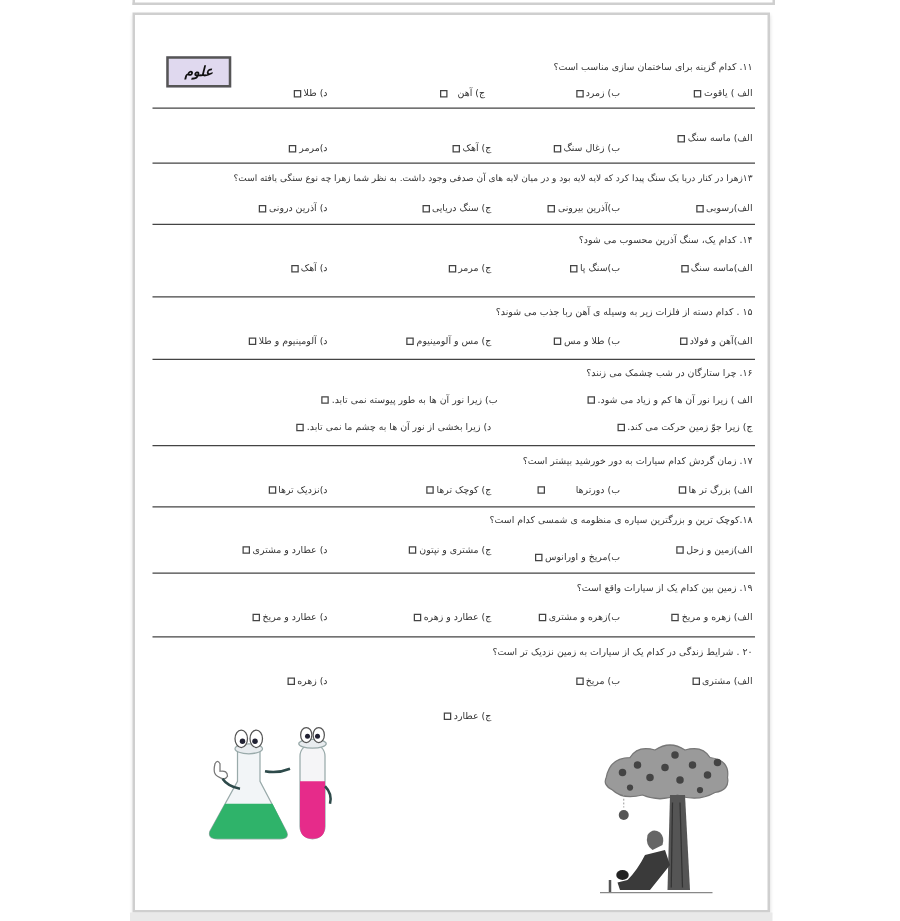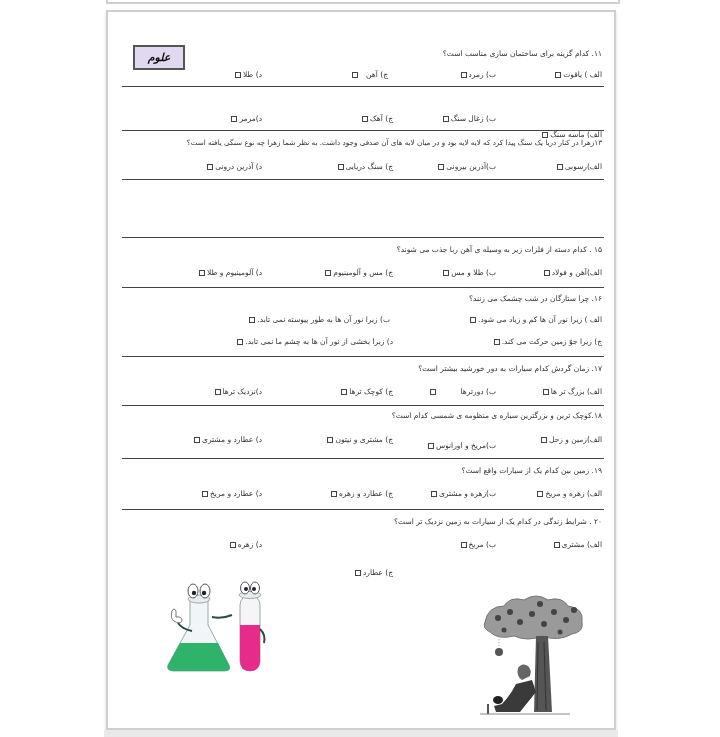--- a/index.html
+++ b/index.html
@@ -66,21 +66,21 @@
         <span class="cb"></span>
       </div>
     <div class="opt" style="right:346px;top:24px;">
         <span>د) طلا</span>
         <span class="cb"></span>
       </div>
   </div>
   <div class="rule" style="top:74px;"></div>
 
   <div class="q" style="top:78px;height:40px;">
-    <div class="opt" style="right:6px;top:40px;padding-left:20px;">
+    <div class="opt" style="right:6px;top:16px;padding-left:20px;">
         <span>الف) ماسه سنگ</span>
         <span class="cb"></span>
       </div>
     <div class="opt" style="right:112px;top:24px;">
         <span>ب) زغال سنگ</span>
         <span class="cb"></span>
       </div>
     <div class="opt" style="right:215px;top:24px;">
         <span>ج) آهک</span>
         <span class="cb"></span>
@@ -106,20 +106,39 @@
         <span>ج) سنگ دریایی</span>
         <span class="cb"></span>
       </div>
     <div class="opt" style="right:346px;top:28px;">
         <span>د) آذرین درونی</span>
         <span class="cb"></span>
       </div>
   </div>
   <div class="rule" style="top:167px;"></div>
 
+  <div class="q" style="top:172px;height:52px;">
+    <div class="q-text" style="top:3px;">۱۴. کدام یک، سنگ آذرین محسوب می شود؟</div>
+    <div class="opt" style="right:6px;top:26px;">
+        <span>الف)ماسه سنگ</span>
+        <span class="cb"></span>
+      </div>
+    <div class="opt" style="right:112px;top:26px;">
+        <span>ب)سنگ پا</span>
+        <span class="cb"></span>
+      </div>
+    <div class="opt" style="right:215px;top:26px;">
+        <span>ج) مرمر</span>
+        <span class="cb"></span>
+      </div>
+    <div class="opt" style="right:346px;top:26px;">
+        <span>د) آهک</span>
+        <span class="cb"></span>
+      </div>
+  </div>
   <div class="rule" style="top:225px;"></div>
 
   <div class="q" style="top:229px;height:46px;">
     <div class="q-text" style="top:4px;">۱۵ . کدام دسته از فلزات زیر به وسیله ی آهن ربا جذب می شوند؟</div>
     <div class="opt" style="right:6px;top:27px;">
         <span>الف)آهن و فولاد</span>
         <span class="cb"></span>
       </div>
     <div class="opt" style="right:112px;top:27px;">
         <span>ب) طلا و مس</span>
@@ -135,21 +154,21 @@
       </div>
   </div>
   <div class="rule" style="top:275px;"></div>
 
   <div class="q" style="top:279px;height:66px;">
     <div class="q-text" style="top:3px;">۱۶. چرا ستارگان در شب چشمک می زنند؟</div>
     <div class="opt" style="right:6px;top:24px;">
         <span>الف ) زیرا نور آن ها کم و زیاد می شود.</span>
         <span class="cb"></span>
       </div>
-    <div class="opt" style="right:218px;top:24px;">
+    <div class="opt" style="right:210px;top:24px;">
         <span>ب) زیرا نور آن ها به طور پیوسته نمی تابد.</span>
         <span class="cb"></span>
       </div>
     <div class="opt" style="right:6px;top:46px;">
         <span>ج) زیرا جوّ زمین حرکت می کند.</span>
         <span class="cb"></span>
       </div>
     <div class="opt" style="right:215px;top:46px;">
         <span>د) زیرا بخشی از نور آن ها به چشم ما نمی تابد.</span>
         <span class="cb"></span>

